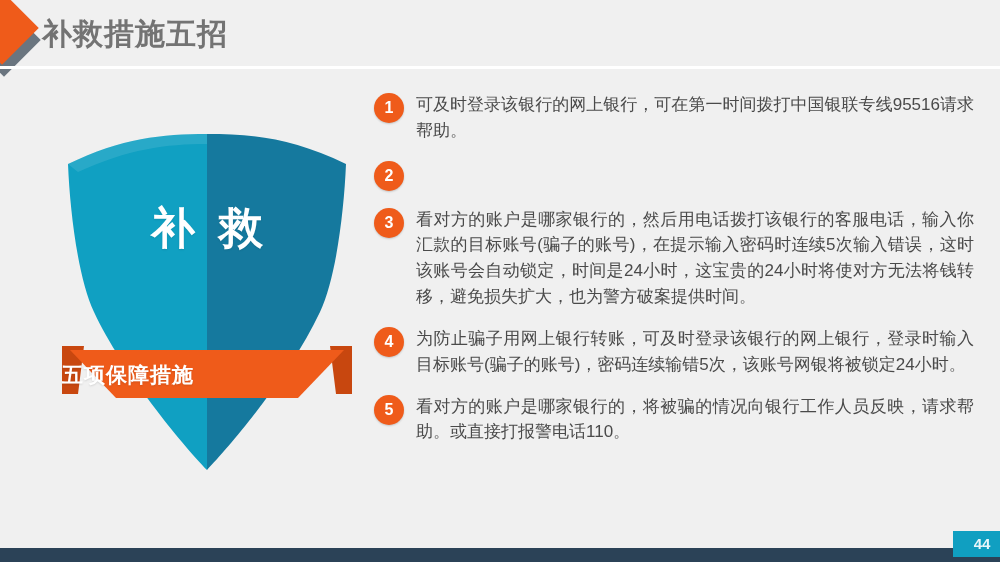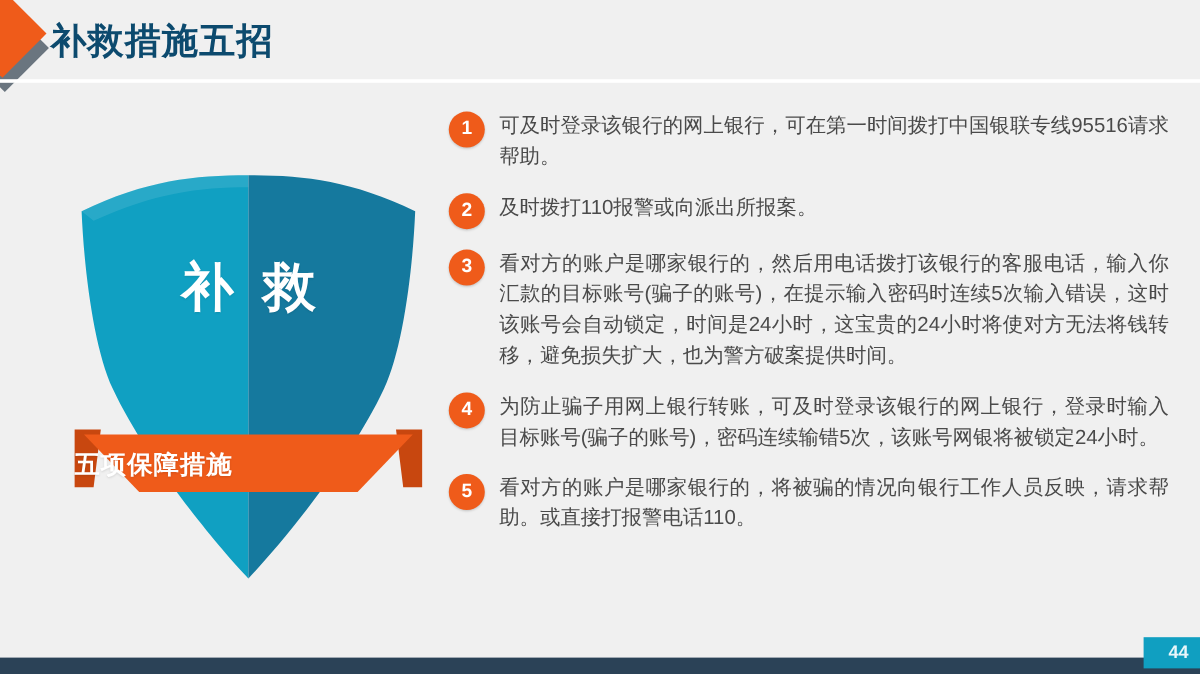--- a/index.html
+++ b/index.html
@@ -44,38 +44,38 @@
     transform: rotate(45deg);
   }
 
   
   .page-title {
     position: absolute;
     left: 42px;
     top: 14px;
     font-size: 30px;
     font-weight: bold;
-    color: #0c4a6e;
+    color: #737373;
     letter-spacing: 1px;
     white-space: nowrap;
   }
   .title-rule {
     position: absolute;
     left: 0;
     top: 66px;
     width: 1000px;
     height: 3px;
     background: #ffffff;
   }
 
   
   .shield-wrap {
     position: absolute;
     left: 62px;
-    top: 144px;
+    top: 132px;
     width: 290px;
     height: 340px;
   }
   .shield-svg { display: block; }
   .shield-label {
     position: absolute;
     left: 0;
     top: 68px;
     width: 290px;
     text-align: center;
@@ -197,21 +197,20 @@
 
   <div class="tips">
 
     <div class="tip tip-1">
       <div class="tip-badge">1</div>
       <div class="tip-text">可及时登录该银行的网上银行，可在第一时间拨打中国银联专线95516请求帮助。</div>
     </div>
 
     <div class="tip tip-2">
       <div class="tip-badge">2</div>
-      <div class="tip-text">及时拨打110报警或向派出所报案。</div>
     </div>
 
     <div class="tip tip-3">
       <div class="tip-badge">3</div>
       <div class="tip-text">看对方的账户是哪家银行的，然后用电话拨打该银行的客服电话，输入你汇款的目标账号(骗子的账号)，在提示输入密码时连续5次输入错误，这时该账号会自动锁定，时间是24小时，这宝贵的24小时将使对方无法将钱转移，避免损失扩大，也为警方破案提供时间。</div>
     </div>
 
     <div class="tip tip-4">
       <div class="tip-badge">4</div>
       <div class="tip-text">为防止骗子用网上银行转账，可及时登录该银行的网上银行，登录时输入目标账号(骗子的账号)，密码连续输错5次，该账号网银将被锁定24小时。</div>

